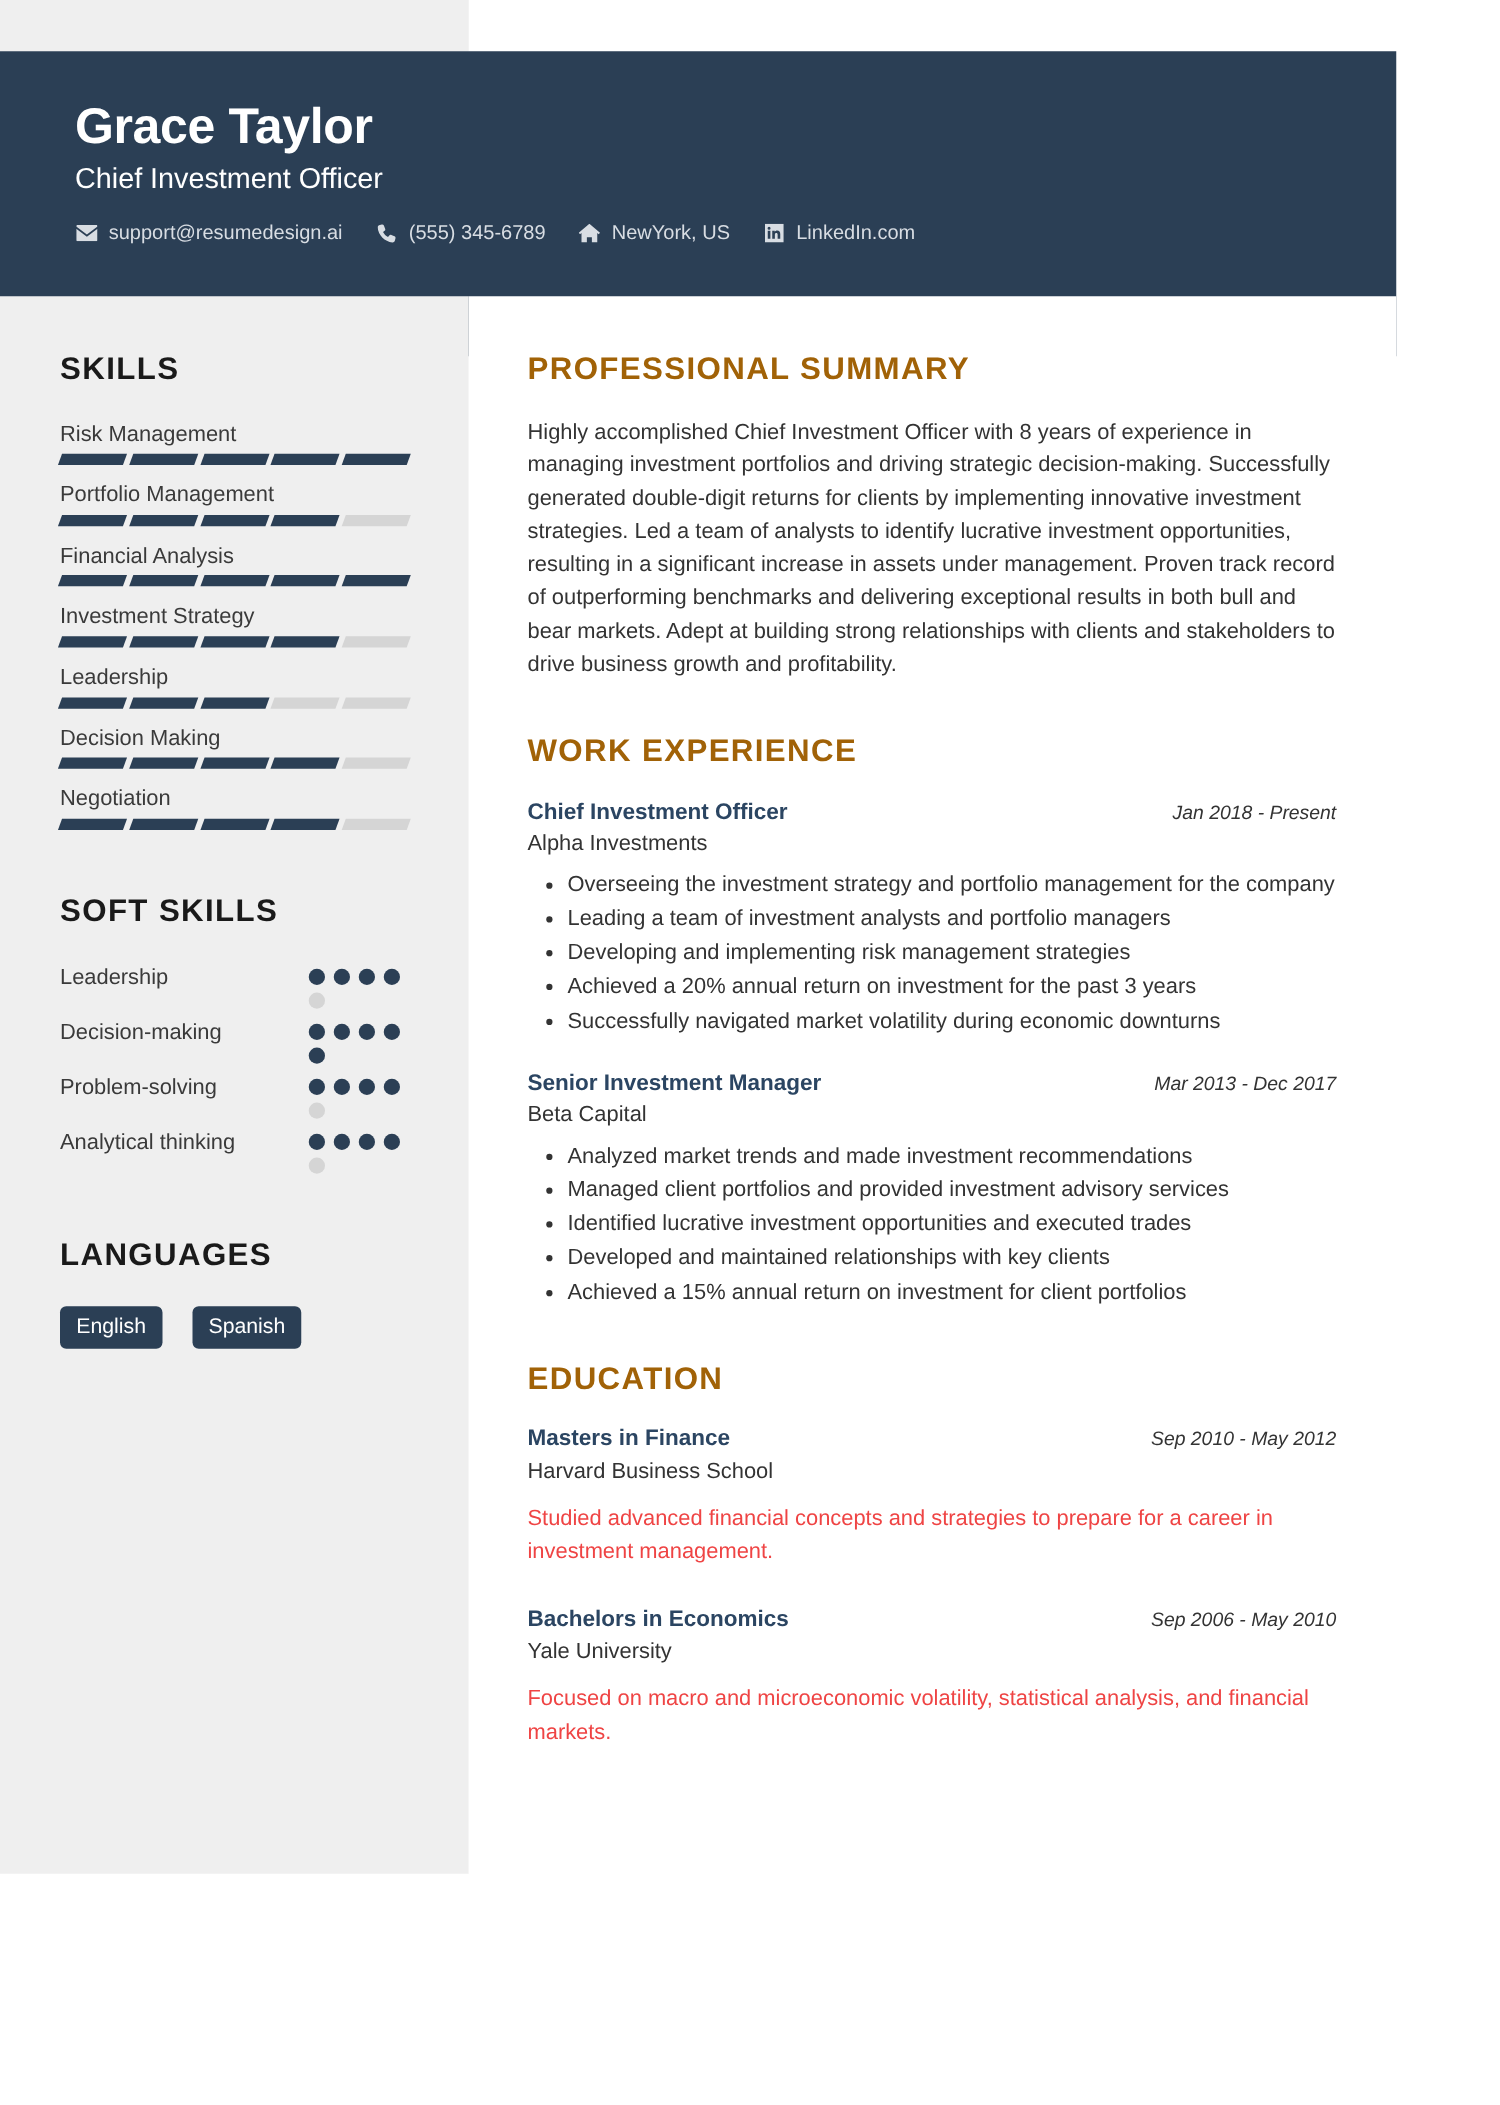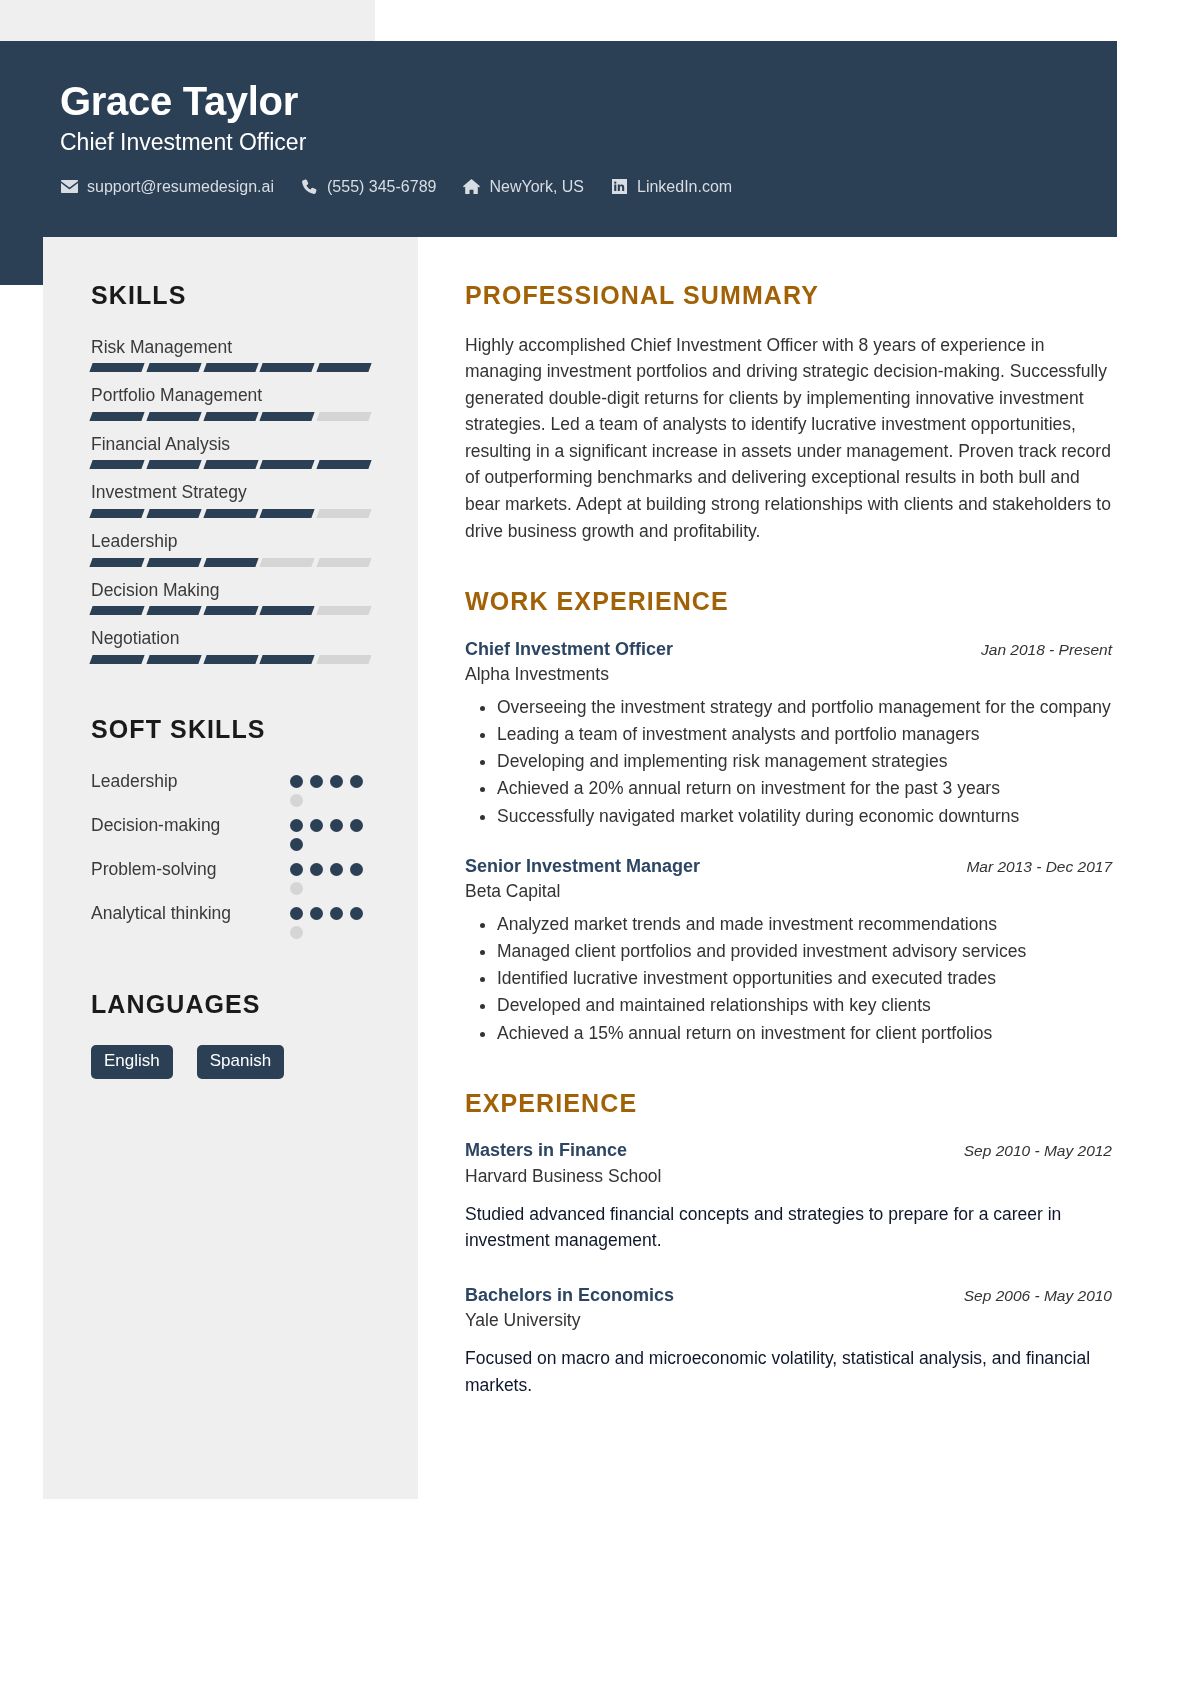--- a/index.html
+++ b/index.html
@@ -82,21 +82,20 @@
   .contact-item .ico svg { display: block; }
 
   
   .columns {
     position: absolute;
     top: 237px; left: 0;
     width: 1117px;
     height: 1262px;
     display: flex;
     align-items: stretch;
-    margin-left: 43px;
   }
   .sidebar {
     width: 375px;
     background: #efefef;
     box-sizing: border-box;
     padding: 45px 48px 40px 48px;
   }
   .main {
     flex: 1;
     background: #ffffff;
@@ -231,21 +230,21 @@
   }
   .bullets li {
     font-size: 17.5px;
     line-height: 1.5;
     color: #333333;
     margin-bottom: 1px;
   }
   .entry-desc {
     font-size: 17.5px;
     line-height: 1.5;
-    color: #0f172a;
+    color: #ef4444;
     margin-top: 12px;
   }
   .edu-entry { margin-bottom: 30px; }
 </style>
 </head>
 <body>
 
 <div class="page">
 
   <div class="top-strip"></div>
@@ -455,21 +454,21 @@
             <ul class="bullets">
               <li>Analyzed market trends and made investment recommendations</li>
               <li>Managed client portfolios and provided investment advisory services</li>
               <li>Identified lucrative investment opportunities and executed trades</li>
               <li>Developed and maintained relationships with key clients</li>
               <li>Achieved a 15% annual return on investment for client portfolios</li>
             </ul>
           </div>
         </div>
 
-      <div class="main-heading gap">EXPERIENCE</div>
+      <div class="main-heading gap">EDUCATION</div>
       <div id="education-container">
           <div class="edu-entry">
             <div class="entry-head">
               <div class="entry-title">Masters in Finance</div>
               <div class="entry-date">Sep 2010 - May 2012</div>
             </div>
             <div class="entry-org">Harvard Business School</div>
             <div class="entry-desc">Studied advanced financial concepts and strategies to prepare for a career in investment management.</div>
           </div>
           <div class="edu-entry">

